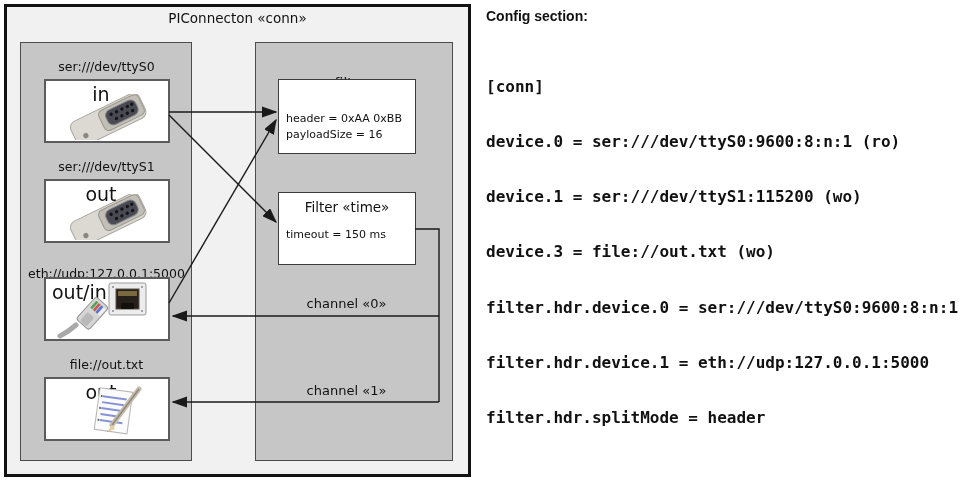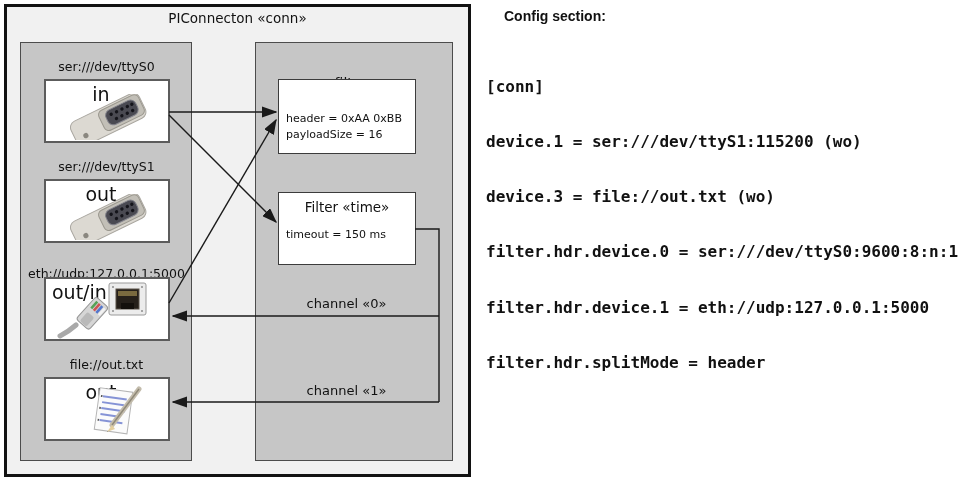--- a/index.html
+++ b/index.html
@@ -23,21 +23,21 @@
            border:2px solid var(--box_border);}
   .port{position:absolute;left:0;top:2px;width:100%;text-align:center;
         font-size:19px;padding-right:12px;box-sizing:border-box;}
   .port-left{position:absolute;left:6px;top:2px;font-size:19px;}
   .filter-box{left:278px;width:136px;background:var(--box_bg);
               border:1.5px solid var(--filter_border);}
   .filter-title{position:absolute;left:0;top:6px;width:100%;text-align:center;font-size:13.5px;}
   .filter-props{position:absolute;left:7px;font-size:11px;line-height:16px;}
   .channel-label{left:288px;width:117px;text-align:center;font-size:13px;}
   .wires{left:0;top:0;width:480px;height:484px;pointer-events:none;}
-  .config-heading{left:504px;top:8px;font-family:"Liberation Sans",sans-serif;
+  .config-heading{left:486px;top:8px;font-family:"Liberation Sans",sans-serif;
                   font-weight:bold;font-size:14px;}
   .config-lines{left:486px;top:41px;font-family:"DejaVu Sans Mono",monospace;
                 font-weight:bold;font-size:16px;line-height:18.4px;white-space:pre;}
 </style>
 </head>
 <body>
 
 <div class="canvas">
 
   <div class="abs outer-box"></div>
@@ -166,20 +166,21 @@
     <line x1="169" y1="115" x2="276" y2="222" stroke="#1a1a1a" stroke-width="1.4" marker-end="url(#arr)"></line>
     <line x1="169" y1="303" x2="276" y2="120" stroke="#1a1a1a" stroke-width="1.4" marker-end="url(#arr)"></line>
     <path d="M415,229 H439 V402" fill="none" stroke="#1a1a1a" stroke-width="1.4"></path>
     <line x1="439" y1="316" x2="173" y2="316" stroke="#1a1a1a" stroke-width="1.4" marker-end="url(#arr)"></line>
     <line x1="439" y1="402" x2="173" y2="402" stroke="#1a1a1a" stroke-width="1.4" marker-end="url(#arr)"></line>
   </svg>
 
   <div class="abs config-heading">Config section:</div>
   <div class="abs config-lines">
     <div>[conn]</div>
+    <div>device.0 = ser:///dev/ttyS0:9600:8:n:1 (ro)</div>
     <div>device.1 = ser:///dev/ttyS1:115200 (wo)</div>
     <div>device.3 = file://out.txt (wo)</div>
     <div>filter.hdr.device.0 = ser:///dev/ttyS0:9600:8:n:1</div>
     <div>filter.hdr.device.1 = eth://udp:127.0.0.1:5000</div>
     <div>filter.hdr.splitMode = header</div>
     
     
     
     
     

